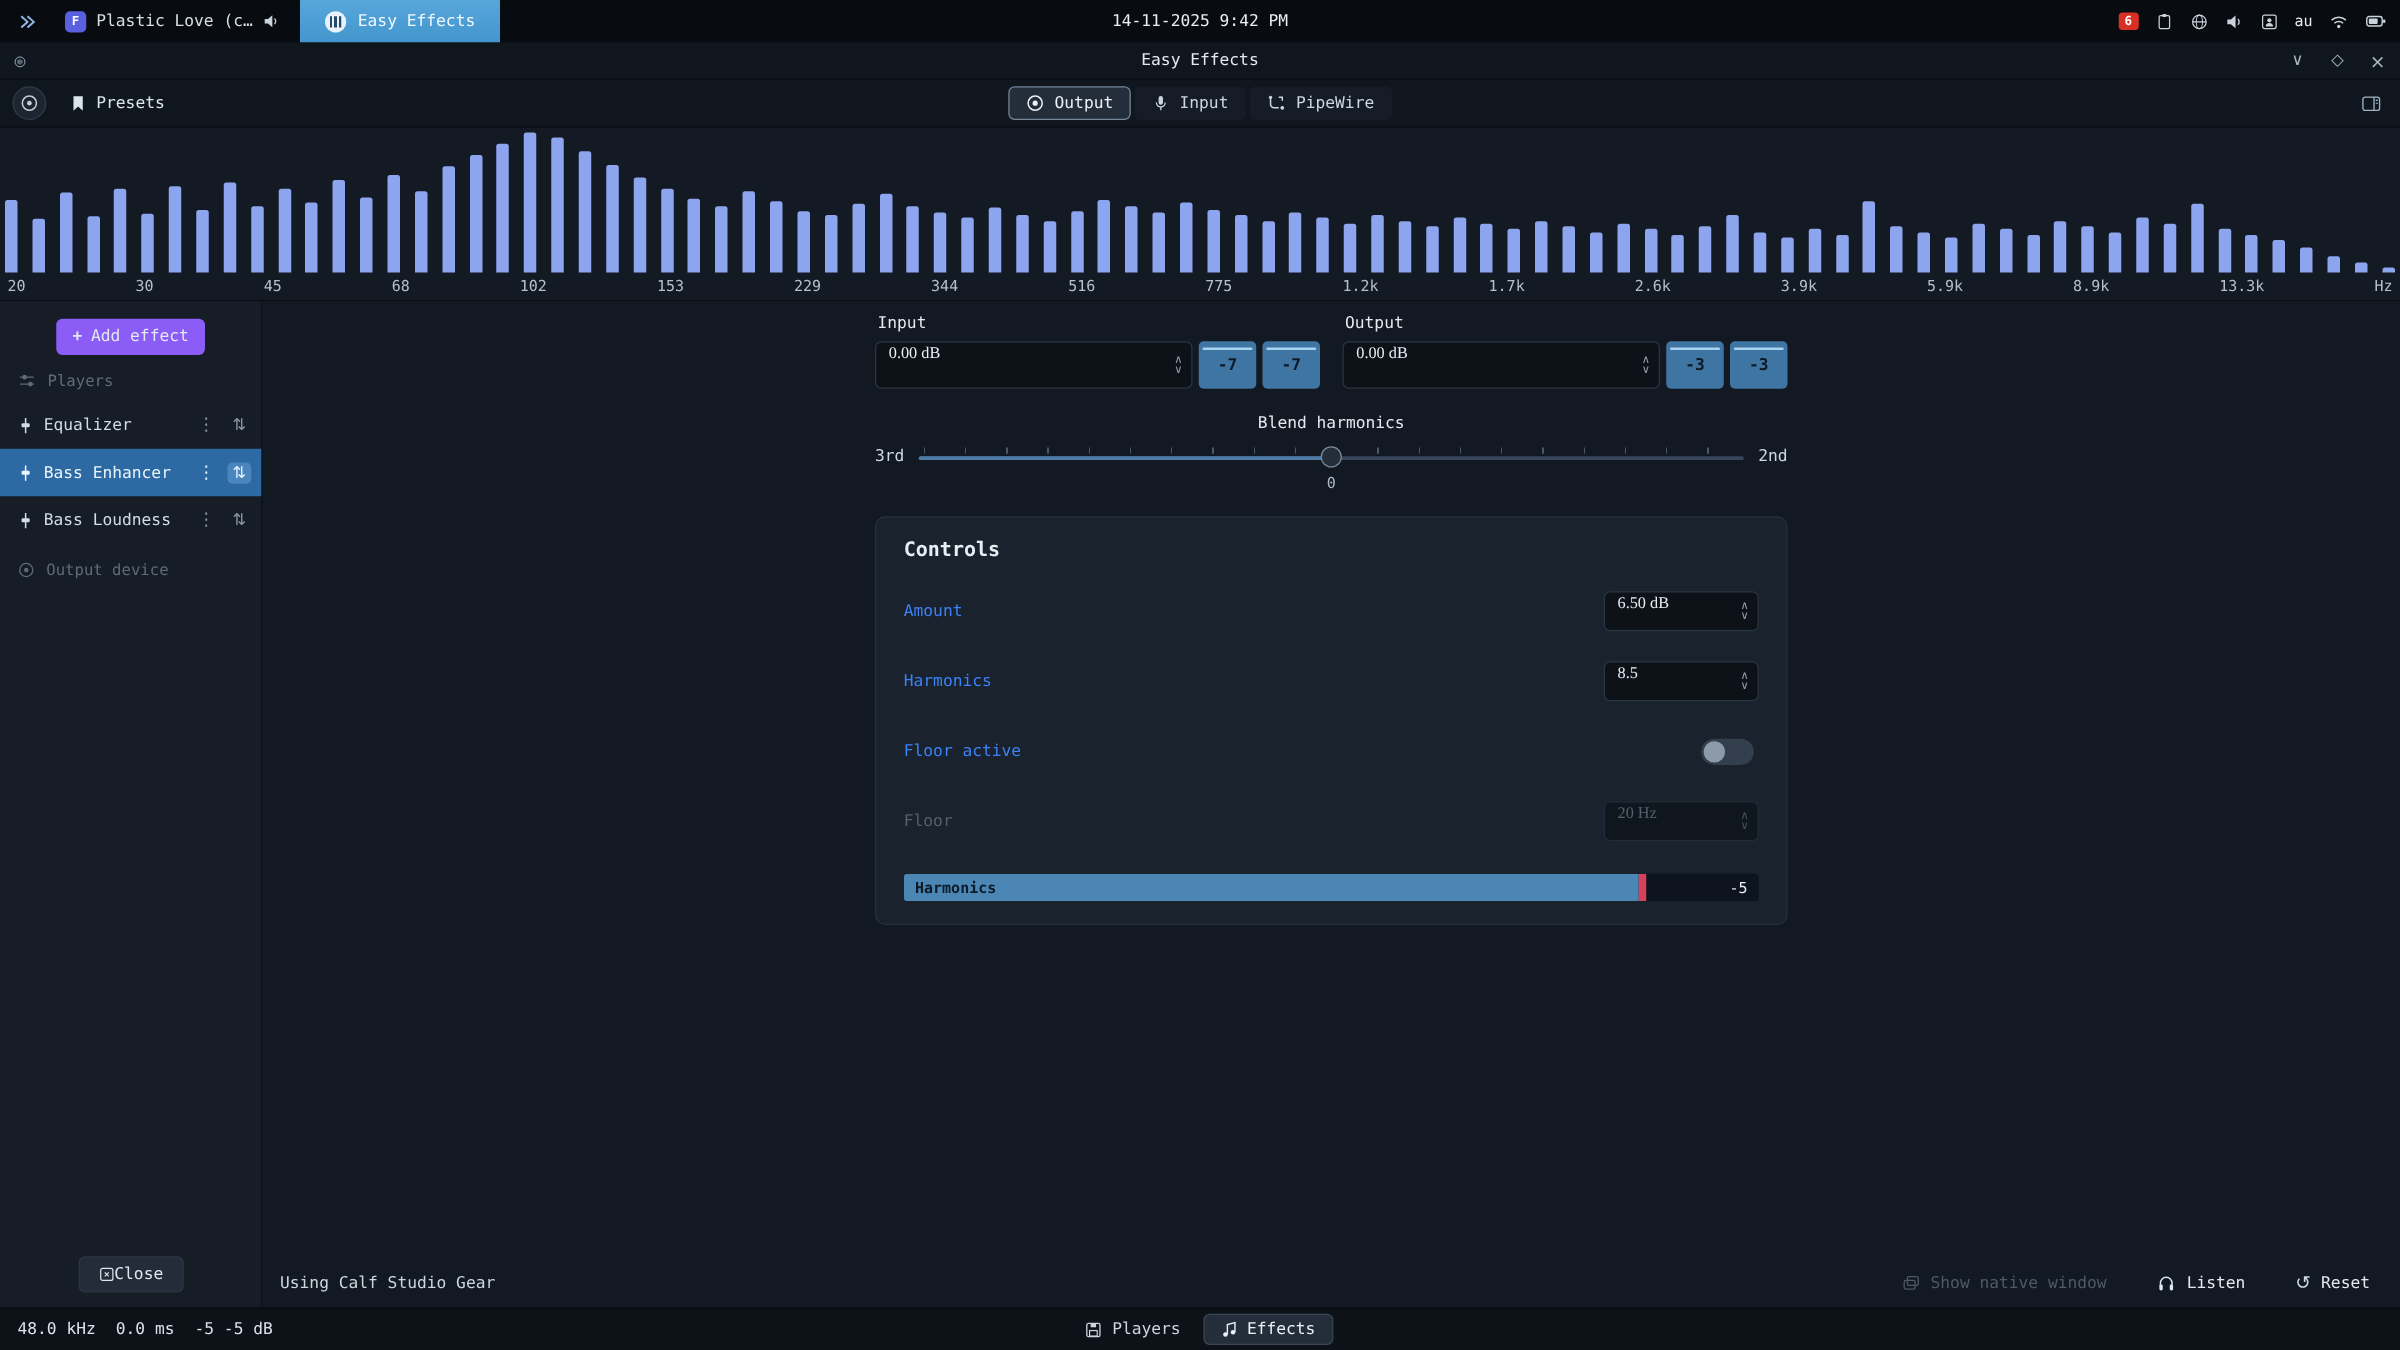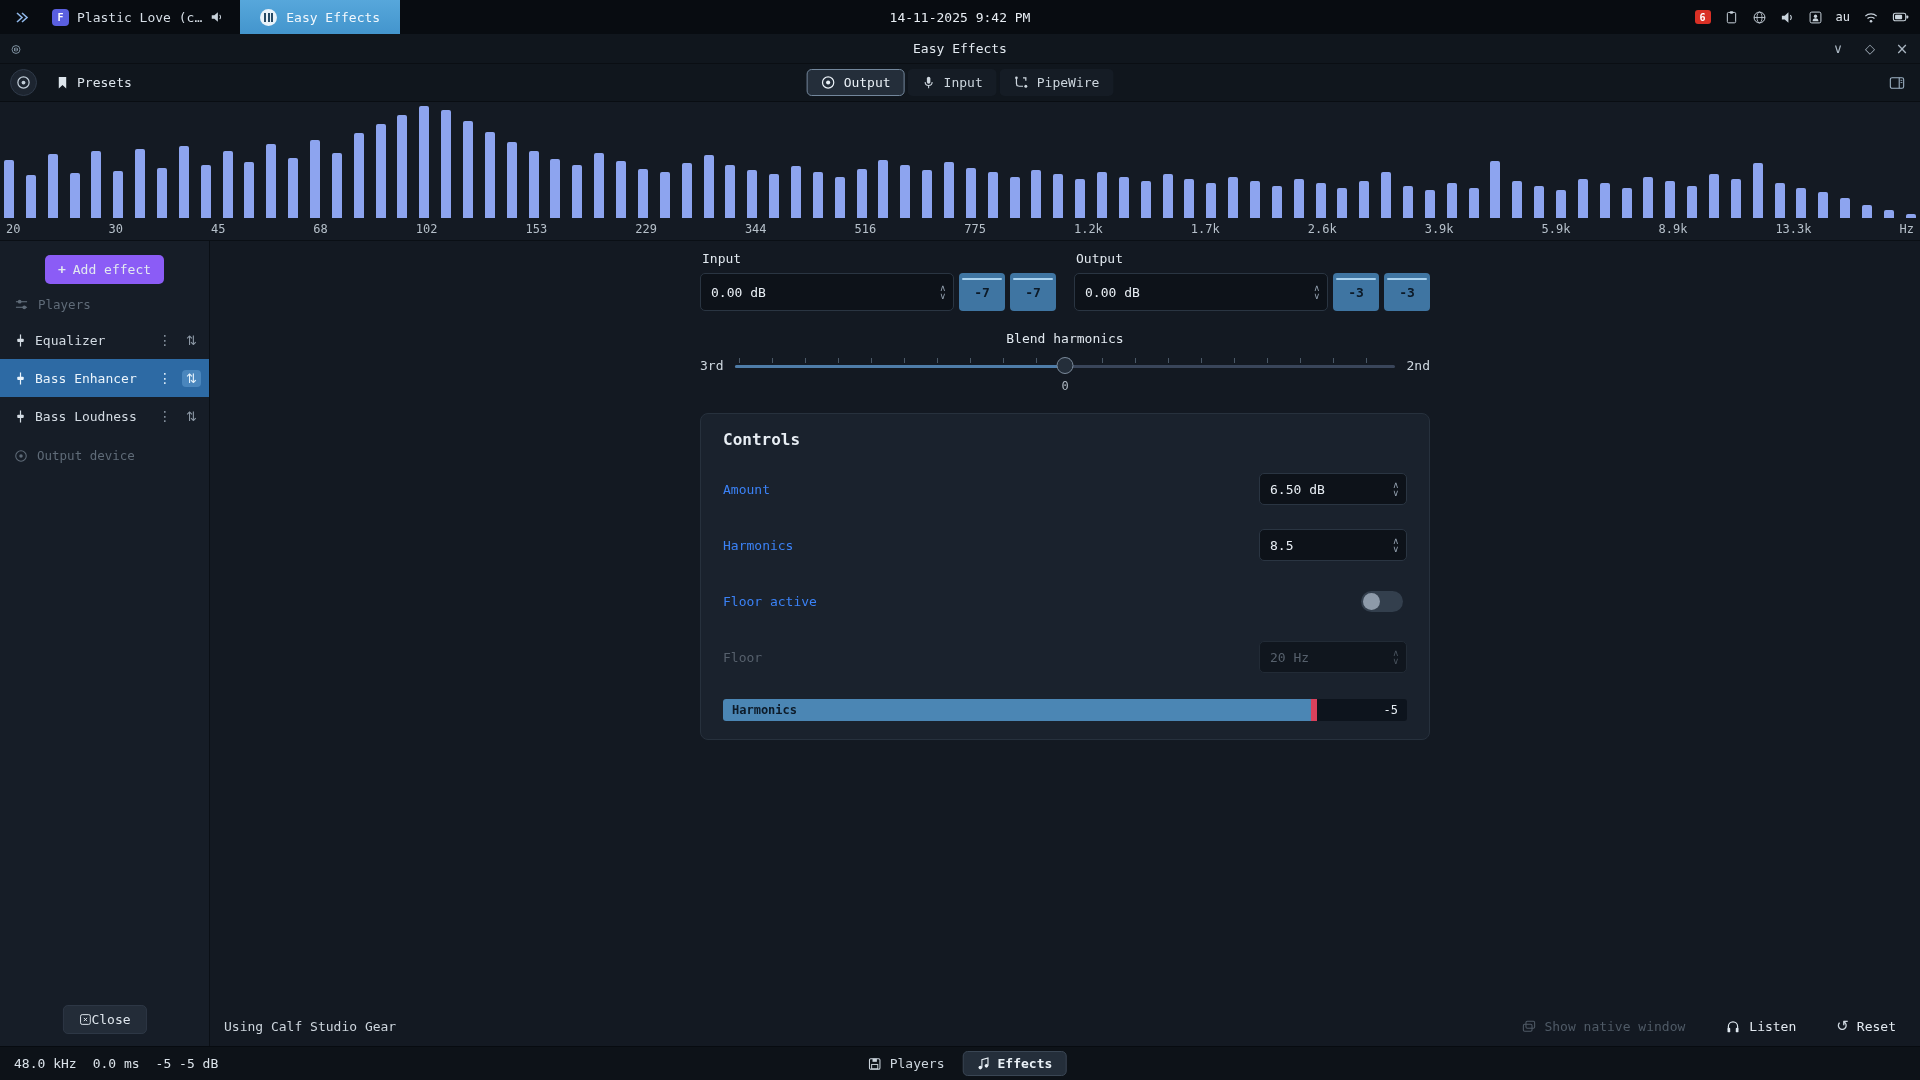--- a/index.html
+++ b/index.html
@@ -71,21 +71,21 @@
                background:#232c38; border:1px solid #2d3745; border-radius:5px; color:#dfe6ed; padding:6px 15px; font:inherit; font-size:13px; }
 
   .main { flex:1; position:relative; background:#131922; min-width:0; }
   .plugin-col { width:730px; margin:10px auto 0; display:flex; flex-direction:column; }
 
   
   .io-row { display:flex; gap:18px; }
   .io-group { flex:1; }
   .io-label { color:#e2e9f0; margin:0 0 7px 2px; }
   .io-controls { display:flex; gap:5px; height:38px; }
-  .spin { position:relative; background:#0d1219; border:1px solid #2a3542; border-radius:5px; display:flex; align-items:center; padding:0 26px 0 10px; color:#e8eef4; }
+  .spin { position:relative; background:#0d1219; border:1px solid #2a3542; border-radius:5px; display:flex; padding:0 26px 0 10px; color:#e8eef4;font-family:Liberation Serif, serif; }
   .io-controls .spin { flex:1; }
   .spin-arrows { position:absolute; right:7px; top:0; bottom:0; display:flex; flex-direction:column; align-items:center; justify-content:center;
                  color:#94a1b0; font-size:9px; line-height:8px; font-family:"DejaVu Sans",sans-serif; }
   .spin-arrows::before { content:"∧"; } .spin-arrows::after { content:"∨"; }
   .meterbox { width:46px; border-radius:4px; background:#3f75a2; position:relative; display:flex; align-items:center; justify-content:center;
               color:#0c1a28; font-weight:bold; font-size:13px; }
   .meterbox::before { content:""; position:absolute; left:3px; right:3px; top:5px; height:2px; background:#a9d2ef; border-radius:1px; }
 
   
   .blend { margin-top:20px; }
@@ -99,21 +99,21 @@
   .slider .fill { position:absolute; left:0; width:50%; top:10px; height:3px; background:#4e7ca8; border-radius:2px; }
   .slider .thumb { position:absolute; left:50%; top:2px; width:17px; height:17px; border-radius:50%; background:#242e3a; border:1px solid #7b8a9b; transform:translateX(-50%); }
   .blend-value { text-align:center; color:#aeb8c2; font-size:12px; margin-top:4px; }
 
   
   .card { margin-top:20px; background:#1a222d; border:1px solid #27313d; border-radius:8px; padding:16px 22px 18px; }
   .card-title { font-size:16px; font-weight:bold; color:#e8eef4; }
   .crow { display:flex; align-items:center; justify-content:space-between; margin-top:24px; height:32px; }
   .crow .clabel { color:#3b82f6; }
   .crow-ctl { width:148px; display:flex; justify-content:flex-end; }
-  .crow .spin { width:148px; height:32px; }
+  .crow .spin { width:124px; height:32px; }
   .crow.disabled .clabel { color:#56606c; }
   .spin.disabled { border-color:#222b36; color:#56606c; background:#10161e; }
   .spin.disabled .spin-arrows { color:#4a545f; }
   .toggle { width:42px; height:21px; border-radius:11px; background:#333f4d; border:none; position:relative; padding:0; margin-right:4px; }
   .toggle .knob { position:absolute; left:2px; top:2px; width:17px; height:17px; border-radius:50%; background:#8d9aa9; }
   .hmeter { margin-top:26px; height:22px; border-radius:3px; overflow:hidden; display:flex; position:relative; background:#0d141d; }
   .hmeter .hfill { background:#4b86b4; display:flex; align-items:center; padding-left:9px; color:#0d1b29; font-weight:bold; font-size:12px; }
   .hmeter .hpeak { width:6px; background:#d8415c; flex:none; }
   .hmeter .hvalue { position:absolute; right:9px; top:0; bottom:0; display:flex; align-items:center; color:#e6edf3; font-size:12px; }
 
@@ -123,21 +123,21 @@
   .pf-right { display:flex; align-items:center; gap:28px; }
   .show-native { display:flex; align-items:center; gap:8px; color:#4f5a66; background:none; border:none; font:inherit; font-size:13px; }
   .pf-btn { display:flex; align-items:center; gap:8px; color:#e2e9f0; background:none; border:none; font:inherit; font-size:13px; }
   .reset-icon::before { content:"↺"; font-family:"DejaVu Sans",sans-serif; font-size:15px; color:#cfd8e0; }
 
   
   .statusbar { height:34px; flex:none; background:#0d1218; border-top:1px solid #070b10; display:flex; align-items:center; position:relative; }
   .sb-stats { margin-left:14px; display:flex; gap:16px; color:#dbe3ea; }
   .sb-switcher { position:absolute; left:50%; transform:translateX(-50%); display:flex; gap:4px; }
   .sb-btn { display:flex; align-items:center; gap:8px; padding:4px 13px; border-radius:5px; background:transparent; border:1px solid transparent; color:#ccd5dd; font:inherit; font-size:13px; }
-  .sb-btn.active { background:#242e3a; border-color:#3a4654; color:#eaf1f7;font-weight:bold; }
+  .sb-btn.active { background:#242e3a; border-color:#3a4654; color:#eaf1f7; }
 
   svg { display:block; }
 </style>
 </head>
 <body>
 
 <div class="screen">
 
   <div class="topbar">
     <div class="tb-left">

